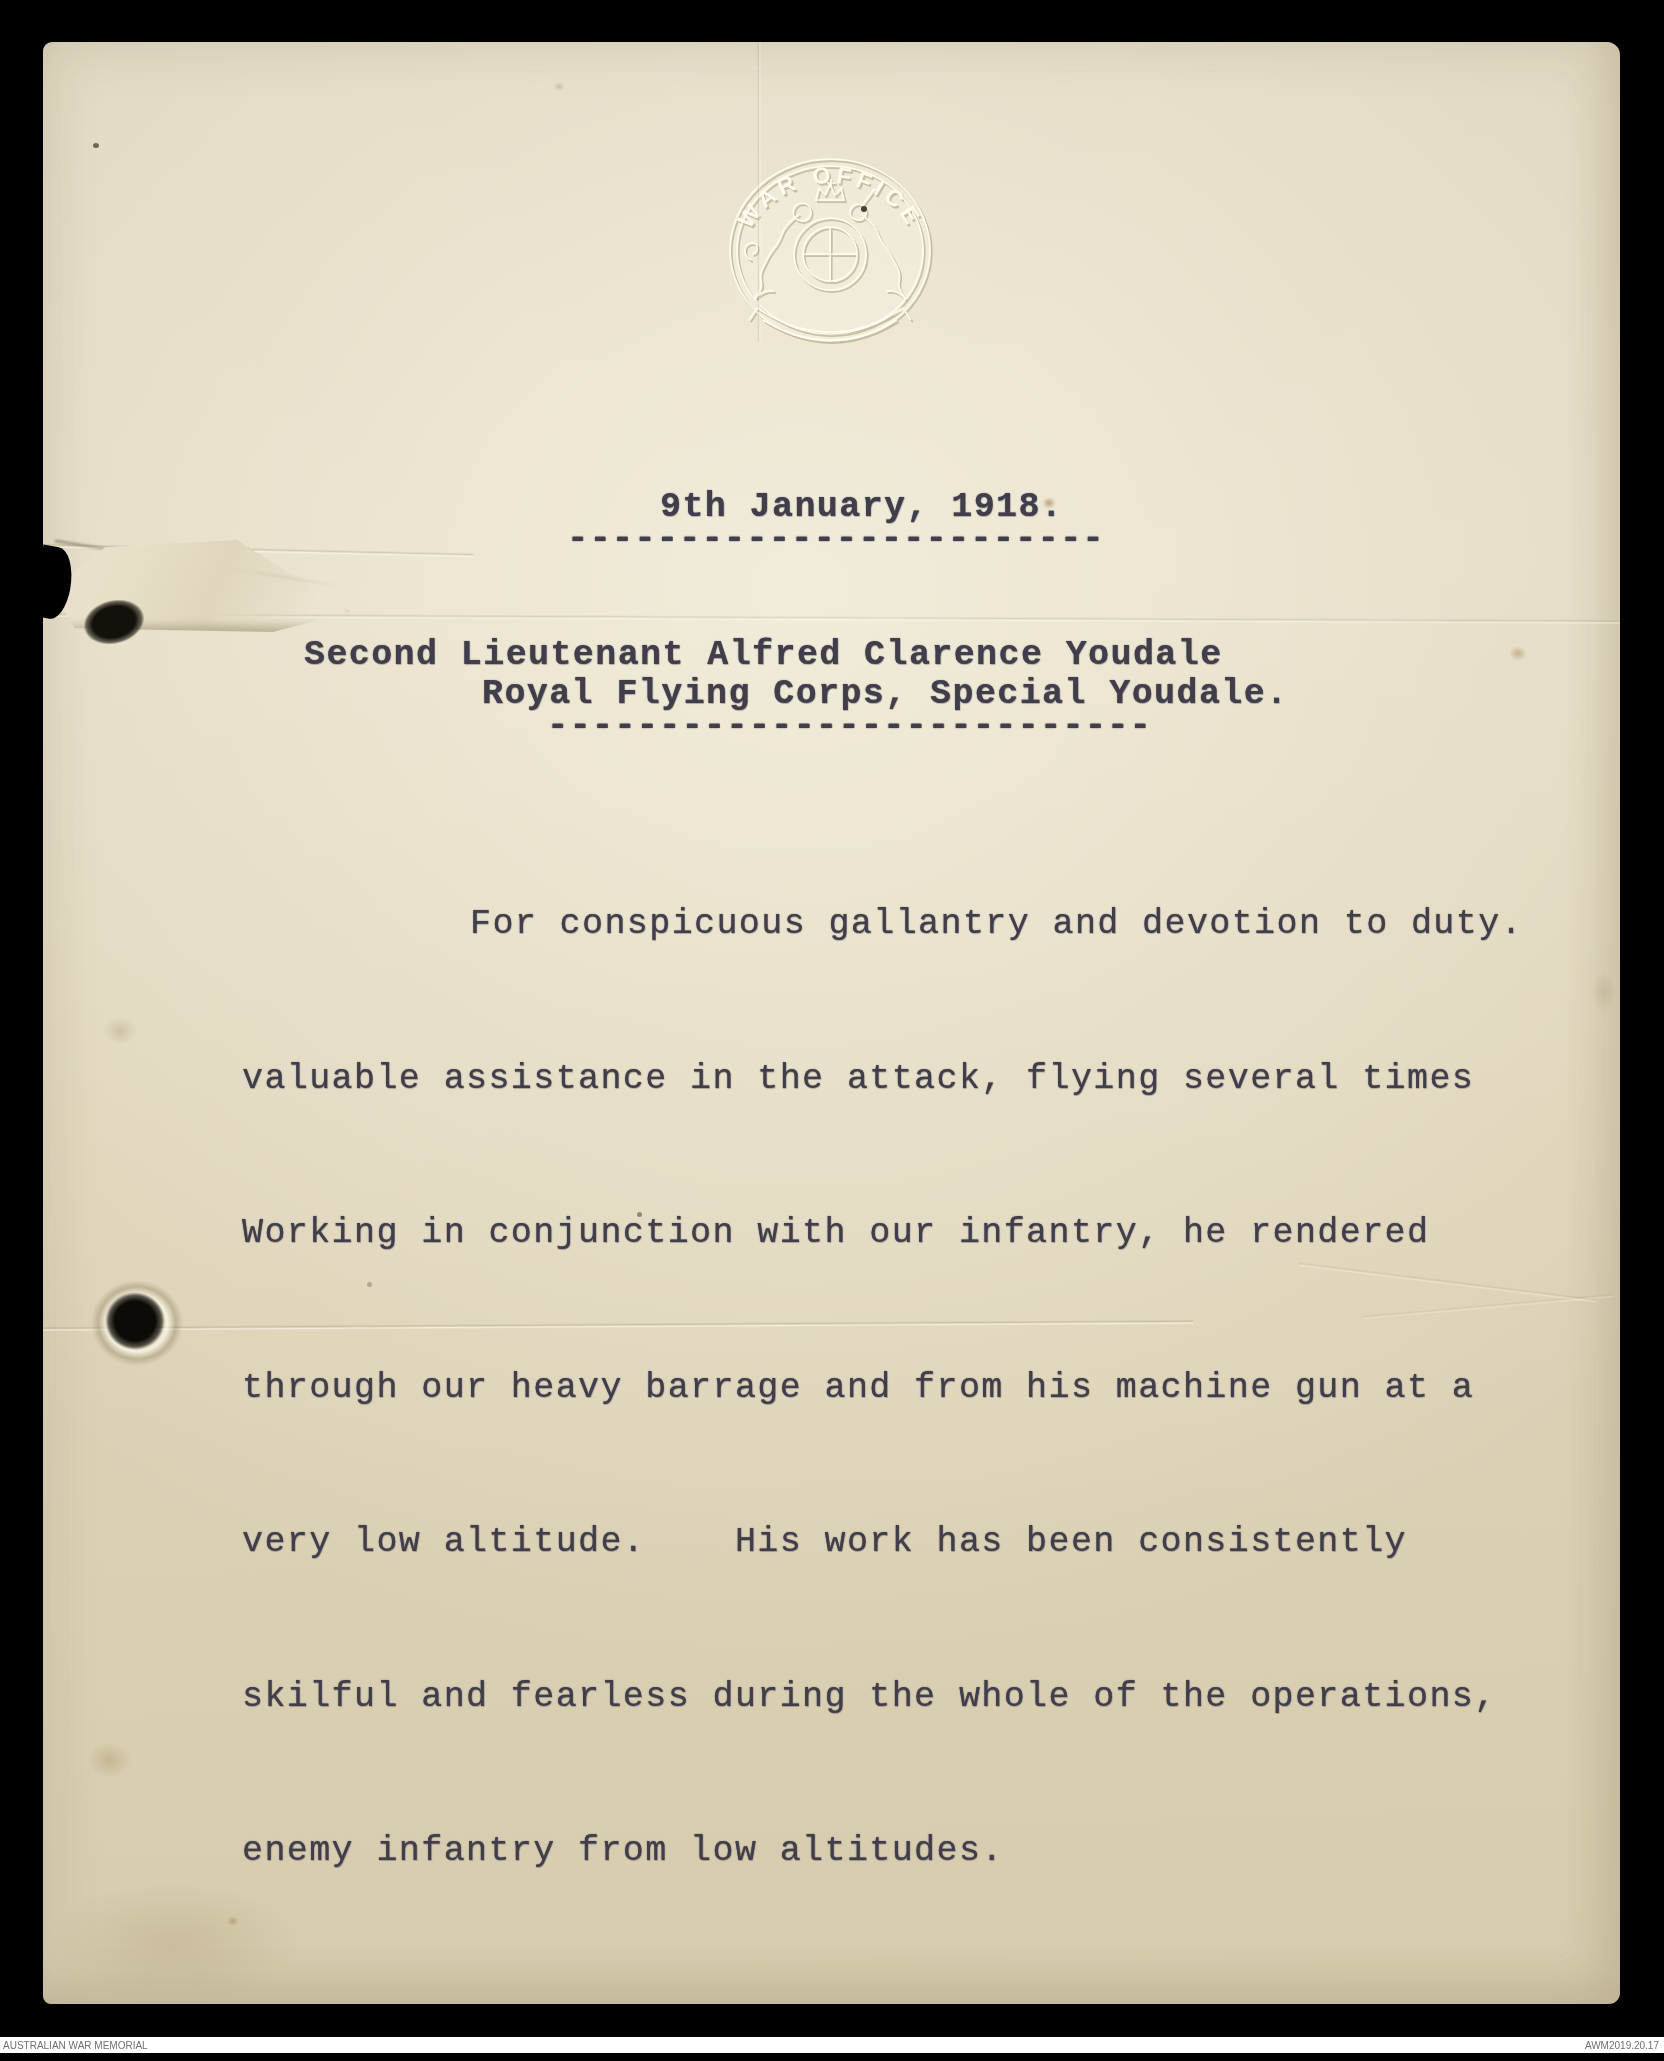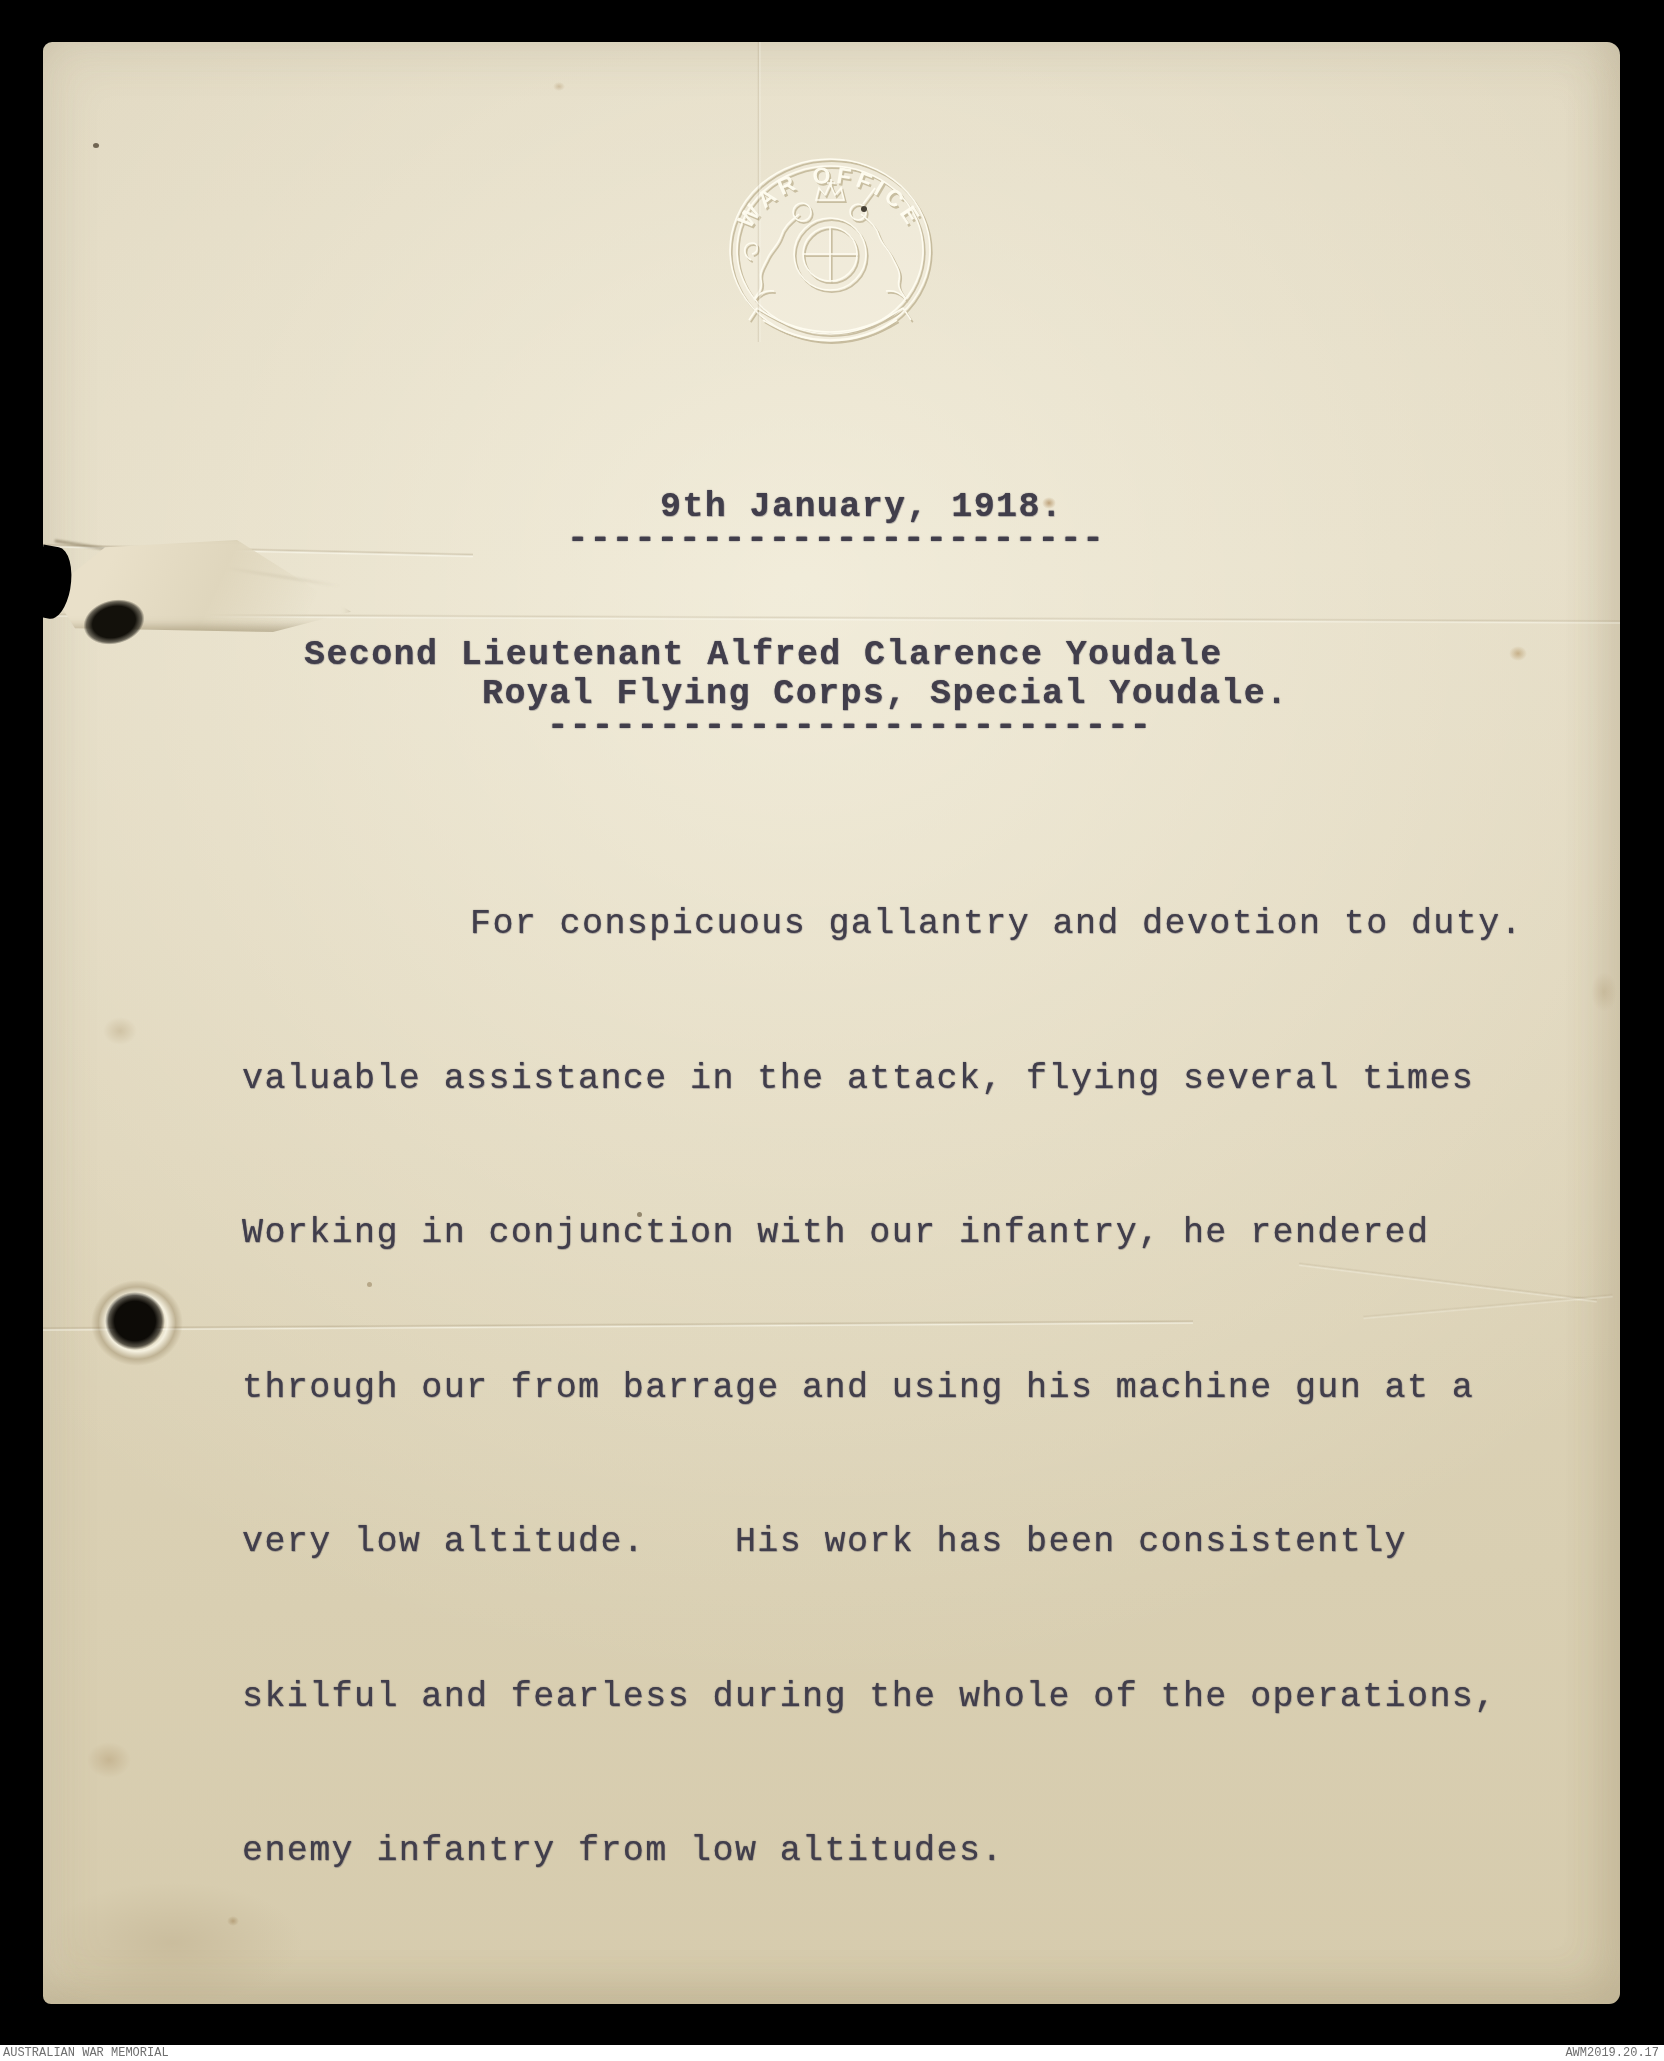--- a/index.html
+++ b/index.html
@@ -107,24 +107,24 @@
   .hole2-dark {
     left:62px; top:1250px; width:60px; height:58px;
     background:radial-gradient(closest-side,#0d0b07 68%, rgba(13,11,7,0.65) 88%, rgba(13,11,7,0) 100%);
   }
 
   
   .spot { position:absolute; border-radius:50%; }
 
   
   .footer {
-    position:absolute; left:0; bottom:0; width:1664px; height:16px;
+    position:absolute; left:0; bottom:8px; width:1664px; height:16px;
     background:#fff;
-    font-family:Liberation Mono, monospace;
-    font-size:12px; color:#6f6f6f; line-height:17px;
+    font-family:Liberation Sans, sans-serif;
+    font-size:10px; color:#6f6f6f; line-height:17px;
   }
   .footer .fl { position:absolute; left:3px; bottom:-1px; }
   .footer .fr { position:absolute; right:5px; bottom:-1px;margin-left:40px; }
 </style>
 </head>
 <body>
 
 <div class="paper">
 
   <svg class="seal" width="246" height="200" viewBox="0 0 246 200">
@@ -181,21 +181,21 @@
   <div class="t hd date">9th January, 1918.</div>
   <div class="t rule rule1">------------------------</div>
   <div class="t hd name">Second Lieutenant Alfred Clarence Youdale</div>
   <div class="t hd unit">Royal Flying Corps, Special Youdale.</div>
   <div class="t rule rule2">---------------------------</div>
 
   <div class="t body-block">
     <div class="bl">For conspicuous gallantry and devotion to duty.</div>
     <div class="bl">valuable assistance in the attack, flying several times</div>
     <div class="bl">Working in conjunction with our infantry, he rendered</div>
-    <div class="bl">through our from barrage and using his machine gun at a</div>
+    <div class="bl">through our heavy barrage and from his machine gun at a</div>
     <div class="bl">very low altitude.    His work has been consistently</div>
     <div class="bl">skilful and fearless during the whole of the operations,</div>
     <div class="bl">enemy infantry from low altitudes.</div>
   </div>
 
   <div class="crease crease-a"></div>
   <div class="crease crease-b"></div>
   <div class="crease crease-c"></div>
   <div class="crease crease-d"></div>
   <div class="crease crease-e"></div>

